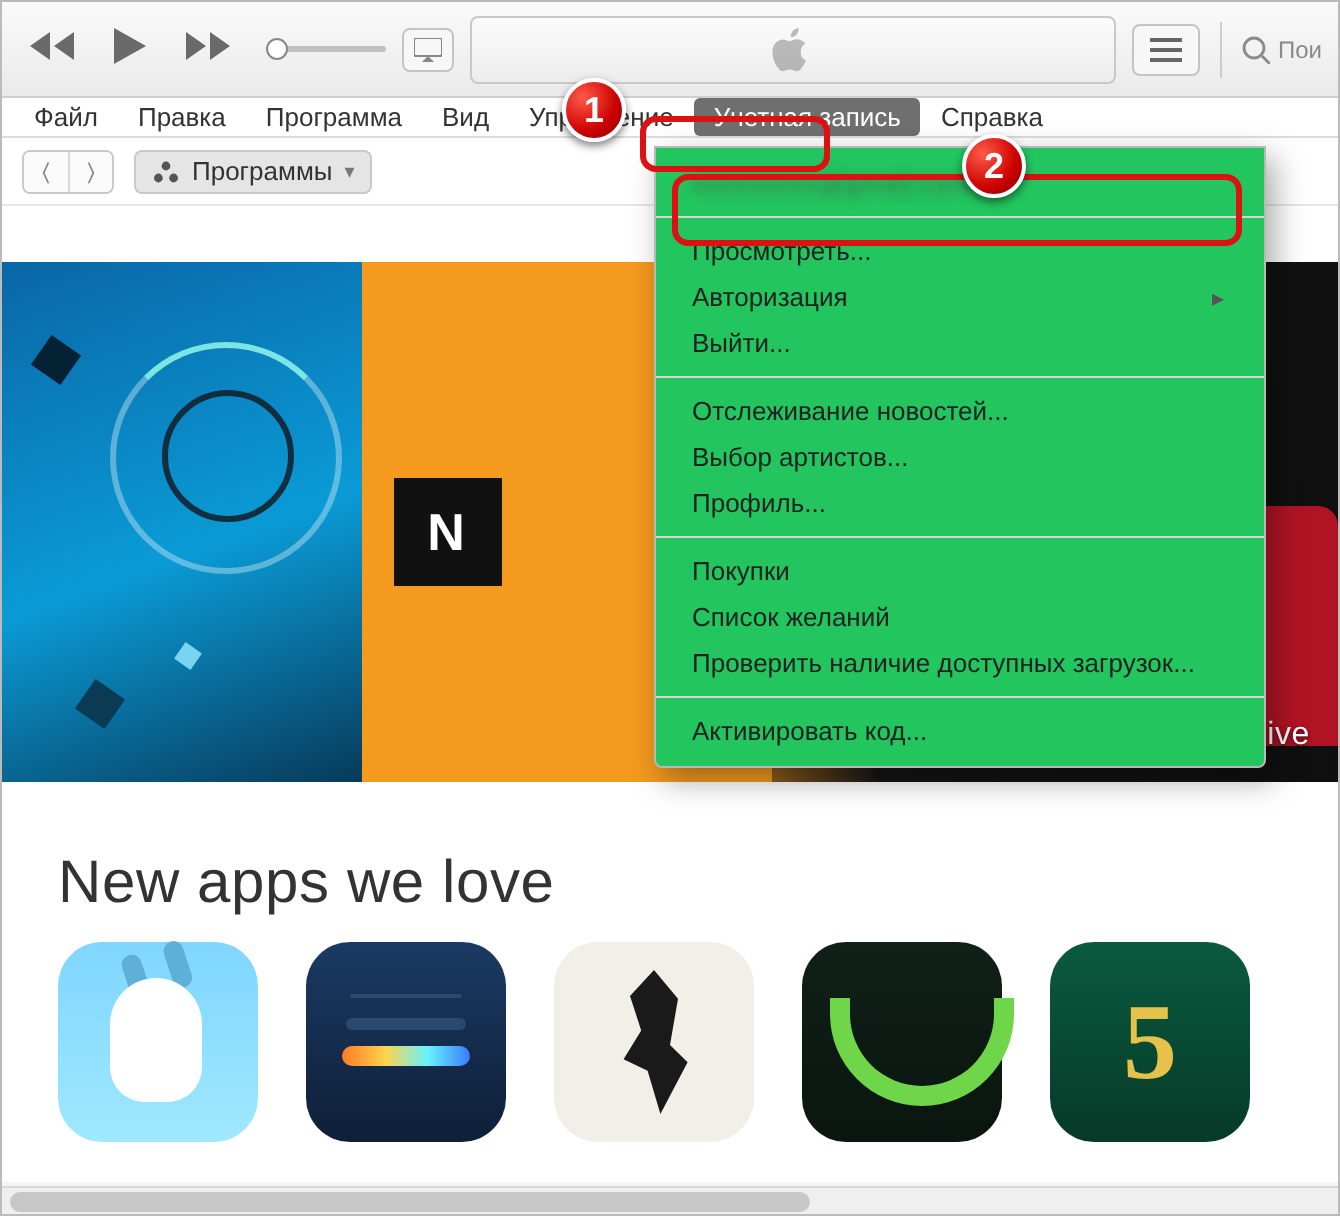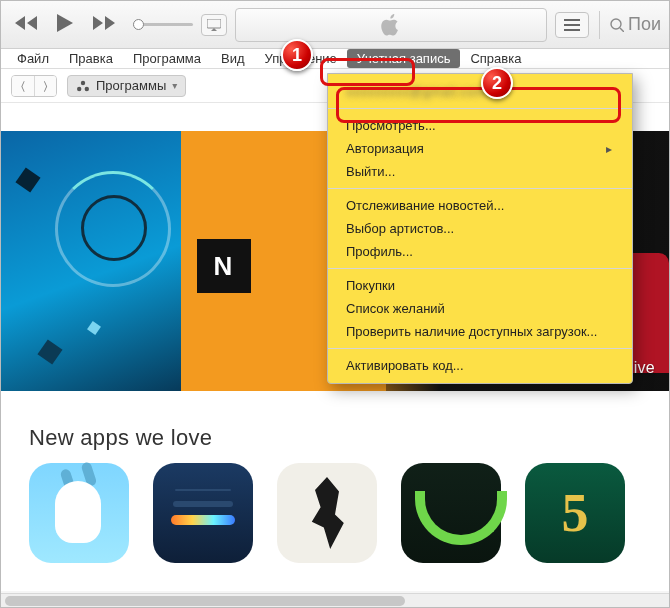--- a/index.html
+++ b/index.html
@@ -15,21 +15,21 @@
   .pbtn { color:#6a6a6a; padding:4px 6px; cursor:pointer; }
   .vol-track { width:60px; height:3px; background:#c0c0c0; border-radius:2px; position:relative; margin-left:4px;}
   .vol-knob { width:11px; height:11px; background:#fff; border:1px solid #888; border-radius:50%; position:absolute; top:-4px; left:0; }
   .airplay { width:26px; height:22px; border:1px solid #c4c4c4; border-radius:4px; background:#f7f7f7; display:flex; align-items:center; justify-content:center; color:#888;}
   .lcd { flex:1; height:34px; background:linear-gradient(#fcfcfc,#ececec); border:1px solid #c8c8c8; border-radius:4px; display:flex; align-items:center; justify-content:center;}
   .lcd svg { opacity:.55;}
   .right-cluster { display:flex; align-items:center; gap:10px; }
   .hamburger { width:34px; height:26px; border:1px solid #c4c4c4; border-radius:4px; background:#f7f7f7; display:flex; align-items:center; justify-content:center; color:#666;}
   .vdiv { width:1px; height:28px; background:#ccc;}
   .search-wrap { display:flex; align-items:center; gap:4px; color:#8a8a8a;}
-  .search-stub { font-size:18px; color:#8a8a8a;}
+  .search-stub { font-size:12px; color:#8a8a8a;}
 
   
   .menu-bar {
     height:20px; background:#fff; border-bottom:1px solid #dcdcdc;
     display:flex; align-items:stretch; padding-left:6px;
   }
   .menu-item { padding:0 10px; display:flex; align-items:center; color:#333; cursor:default;}
   .menu-item.active { background:#6f6f6f; color:#ffffff; border-radius:3px;}
 
   
@@ -65,21 +65,21 @@
   .hero-right .dark { position:absolute; right:0; top:0; bottom:0; width:58%; background:linear-gradient(100deg,#f39a1f 0%, #151515 30%, #0f0f0f 100%);}
   .nbadge { position:absolute; left:16px; top:108px; width:54px; height:54px; background:#111; color:#fff; display:flex; align-items:center; justify-content:center; font-weight:800; font-size:26px; letter-spacing:2px;}
   .hero-caption {
     position:absolute; right:14px; bottom:14px; color:#fff; font-size:16px; letter-spacing:.3px;
     text-shadow:0 1px 2px rgba(0,0,0,.6); z-index:2;
   }
   .jersey { position:absolute; right:0; bottom:18px; width:130px; height:120px;}
   .jersey .body{position:absolute; inset:0; background:#b01424; border-top-left-radius:40px; border-top-right-radius:10px;}
   .jersey .txt{position:absolute; color:#fff; font-style:italic; font-weight:700; font-size:16px; left:8px; bottom:24px; transform:rotate(-3deg);}
 
-  .section-head { padding:22px 28px 12px; font-size:22px; font-weight:300; color:#333; letter-spacing:.3px;}
+  .section-head { padding:22px 28px 12px; font-size:30px; font-weight:300; color:#333; letter-spacing:.3px;}
   .app-row { display:flex; gap:24px; padding:0 28px;}
   .app-tile { width:100px; height:100px; border-radius:22px; }
   .t0{background:linear-gradient(#7fd6ff,#9fe8ff); position:relative;}
   .t0::after{content:""; position:absolute; left:26px; top:18px; width:46px; height:62px; background:#fff; border-radius:24px 24px 18px 18px;}
   .t0::before{content:""; position:absolute; left:34px; top:6px; width:10px; height:24px; background:#5fb0d6; border-radius:6px; transform:rotate(-18deg); box-shadow:22px 0 0 #5fb0d6;}
   .t1{background:linear-gradient(#1b3a63,#0e1f38); position:relative;}
   .t1::after{content:""; position:absolute; left:18px; top:52px; width:64px; height:10px; background:linear-gradient(90deg,#ff7a2a,#ffd24a,#6af2ff,#3a7bff); border-radius:6px; box-shadow:0 -16px 0 -2px #2a496f, 0 -30px 0 -4px #2a496f;}
   .t2{background:#f1efe8; position:relative;}
   .t2::after{content:""; position:absolute; left:30px; top:14px; width:40px; height:72px; background:#1a1a1a; clip-path:polygon(50% 0,80% 20%,70% 52%,92% 64%,58% 100%,42% 70%,12% 62%,34% 42%,20% 18%); }
   .t3{background:linear-gradient(#102018,#0a150f); position:relative;}
@@ -87,21 +87,21 @@
   .t4{background:linear-gradient(#0a5a3f,#063a28); position:relative;}
   .t4::after{content:"5"; position:absolute; inset:0; display:flex; align-items:center; justify-content:center; color:#e6c24a; font-size:54px; font-weight:700; font-family:Georgia,serif;}
 
   
   .hscroll { position:absolute; left:0; right:0; bottom:0; height:14px; background:#efefef; border-top:1px solid #d8d8d8;}
   .hscroll .thumb{ position:absolute; left:4px; top:2px; height:10px; width:400px; background:#c7c7c7; border-radius:6px;}
 
   
   .dropdown {
     position:absolute; left:326px; top:72px; width:306px;
-    background:#fde047; border:1px solid #b8b8b8; border-radius:0 0 4px 4px;
+    background:#22c55e; border:1px solid #b8b8b8; border-radius:0 0 4px 4px;
     box-shadow:4px 6px 16px rgba(0,0,0,.35);
     padding:6px 0; z-index:20;
   }
   .dropdown .row {
     padding:4px 20px 4px 18px; color:#222; font-size:13px; cursor:default; position:relative;
     display:flex; align-items:center; justify-content:space-between;
   }
   .dropdown .row .sub { color:#555; font-size:12px;}
   .dropdown hr { border:none; border-top:1px solid #d5d5d5; margin:5px 0;}
   .dropdown .blur { color:transparent; text-shadow:0 0 6px rgba(80,80,80,.8); letter-spacing:.5px;}

